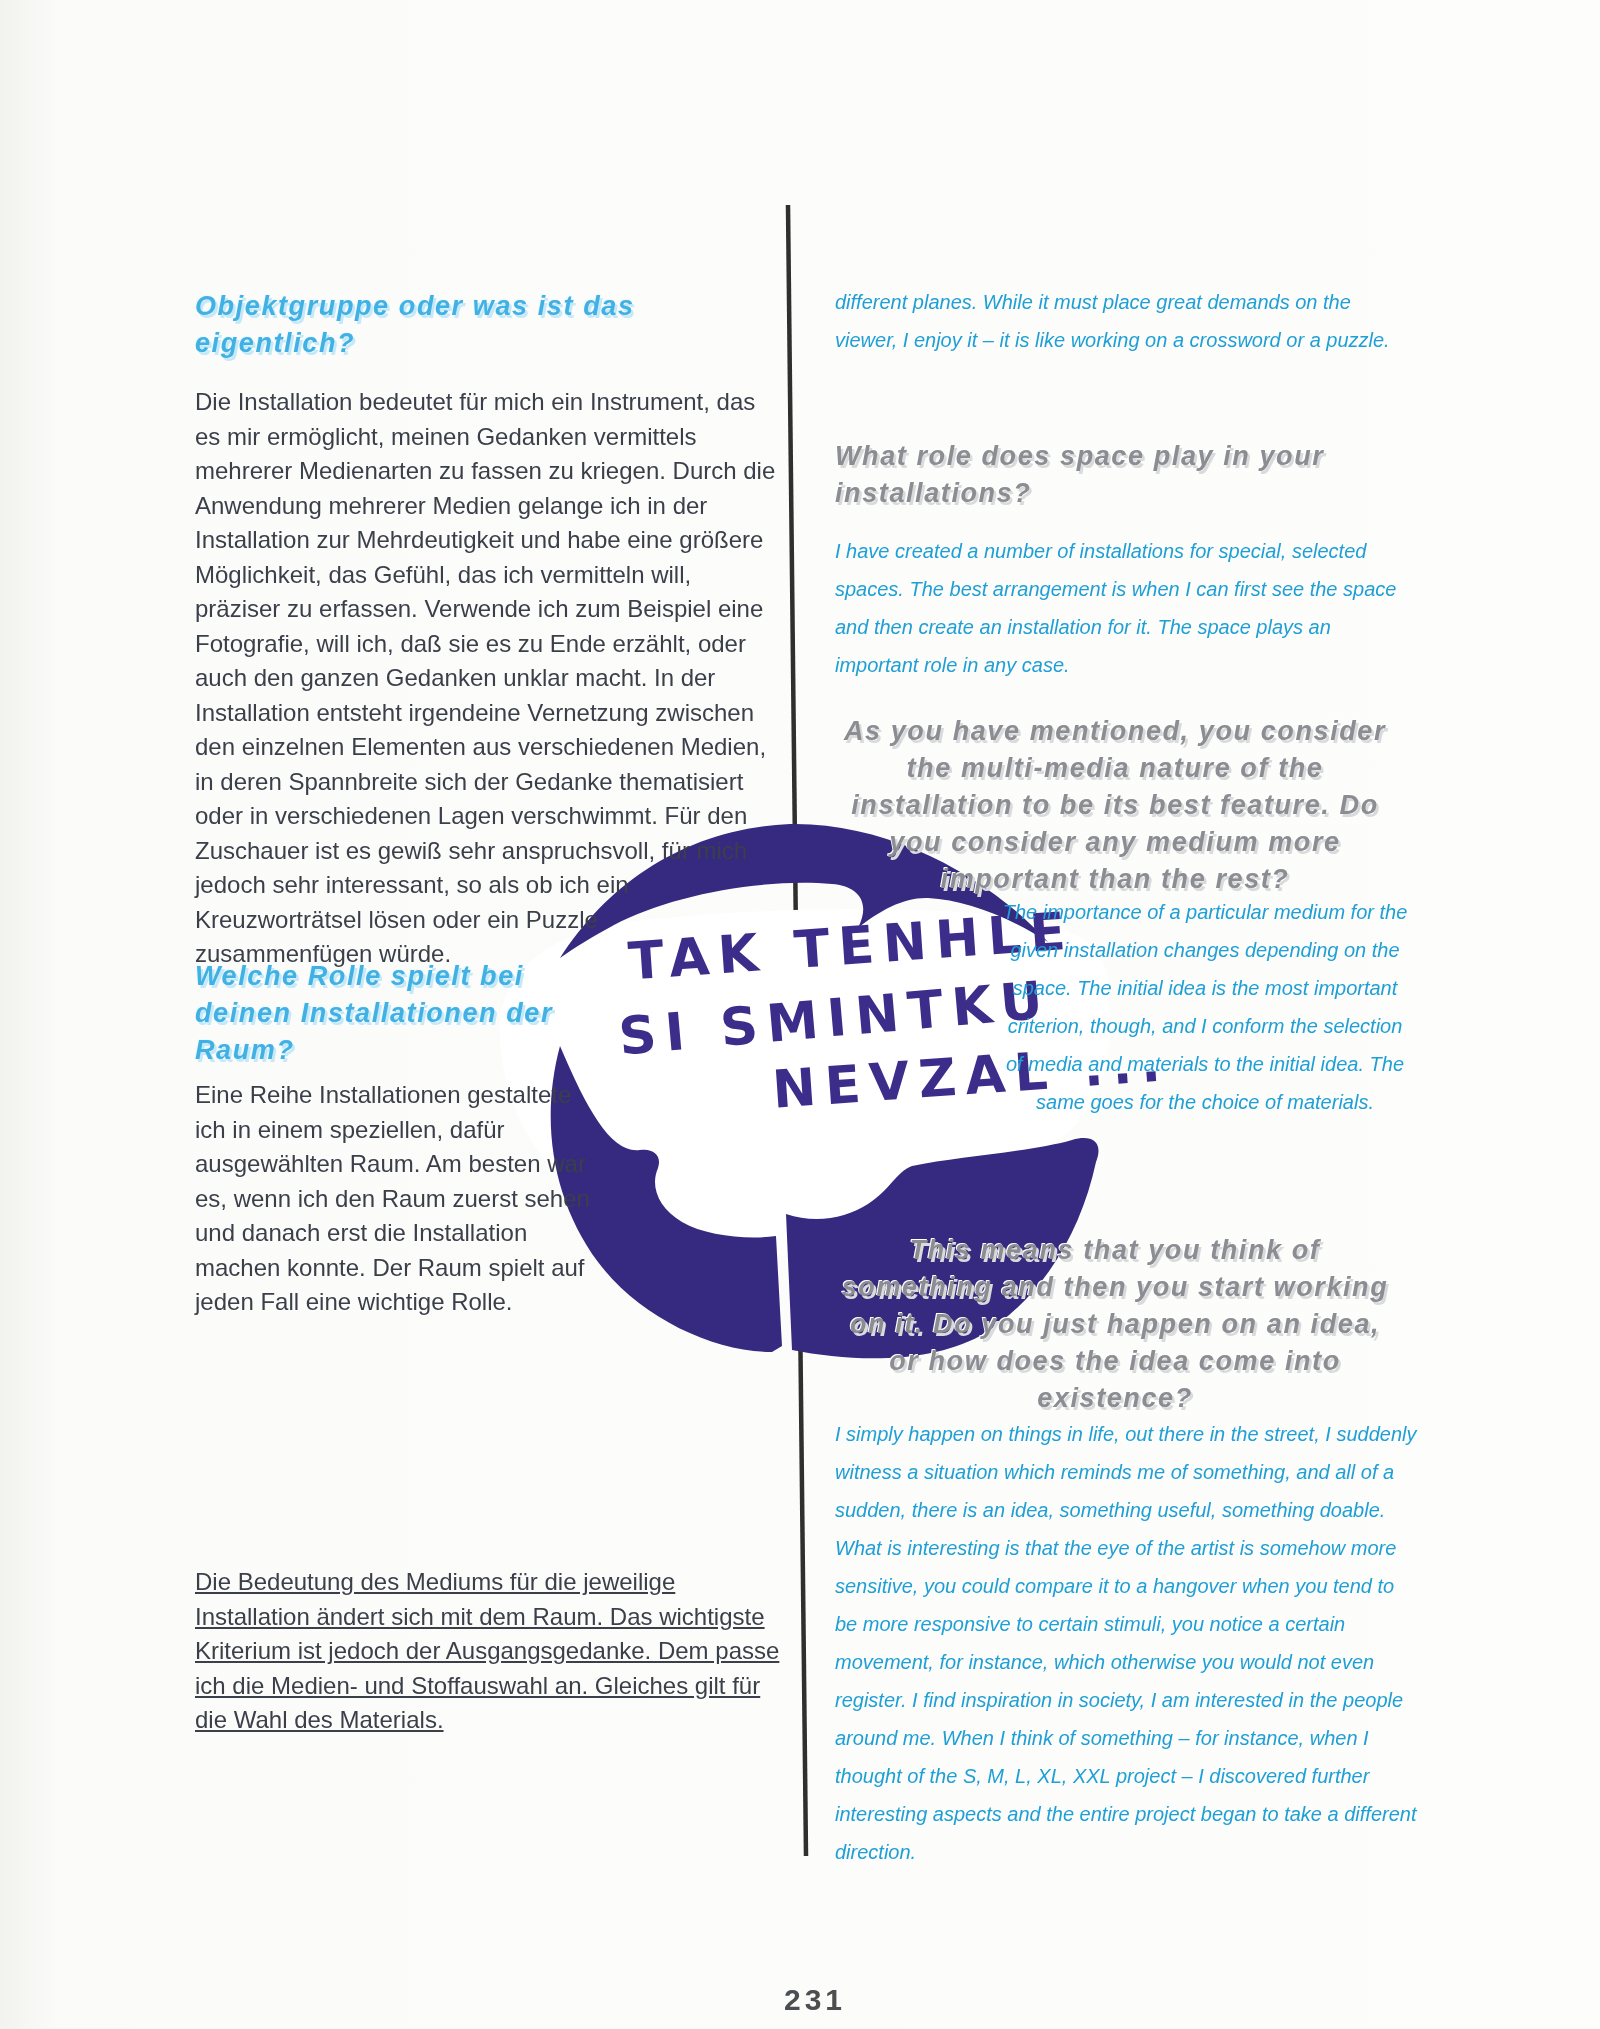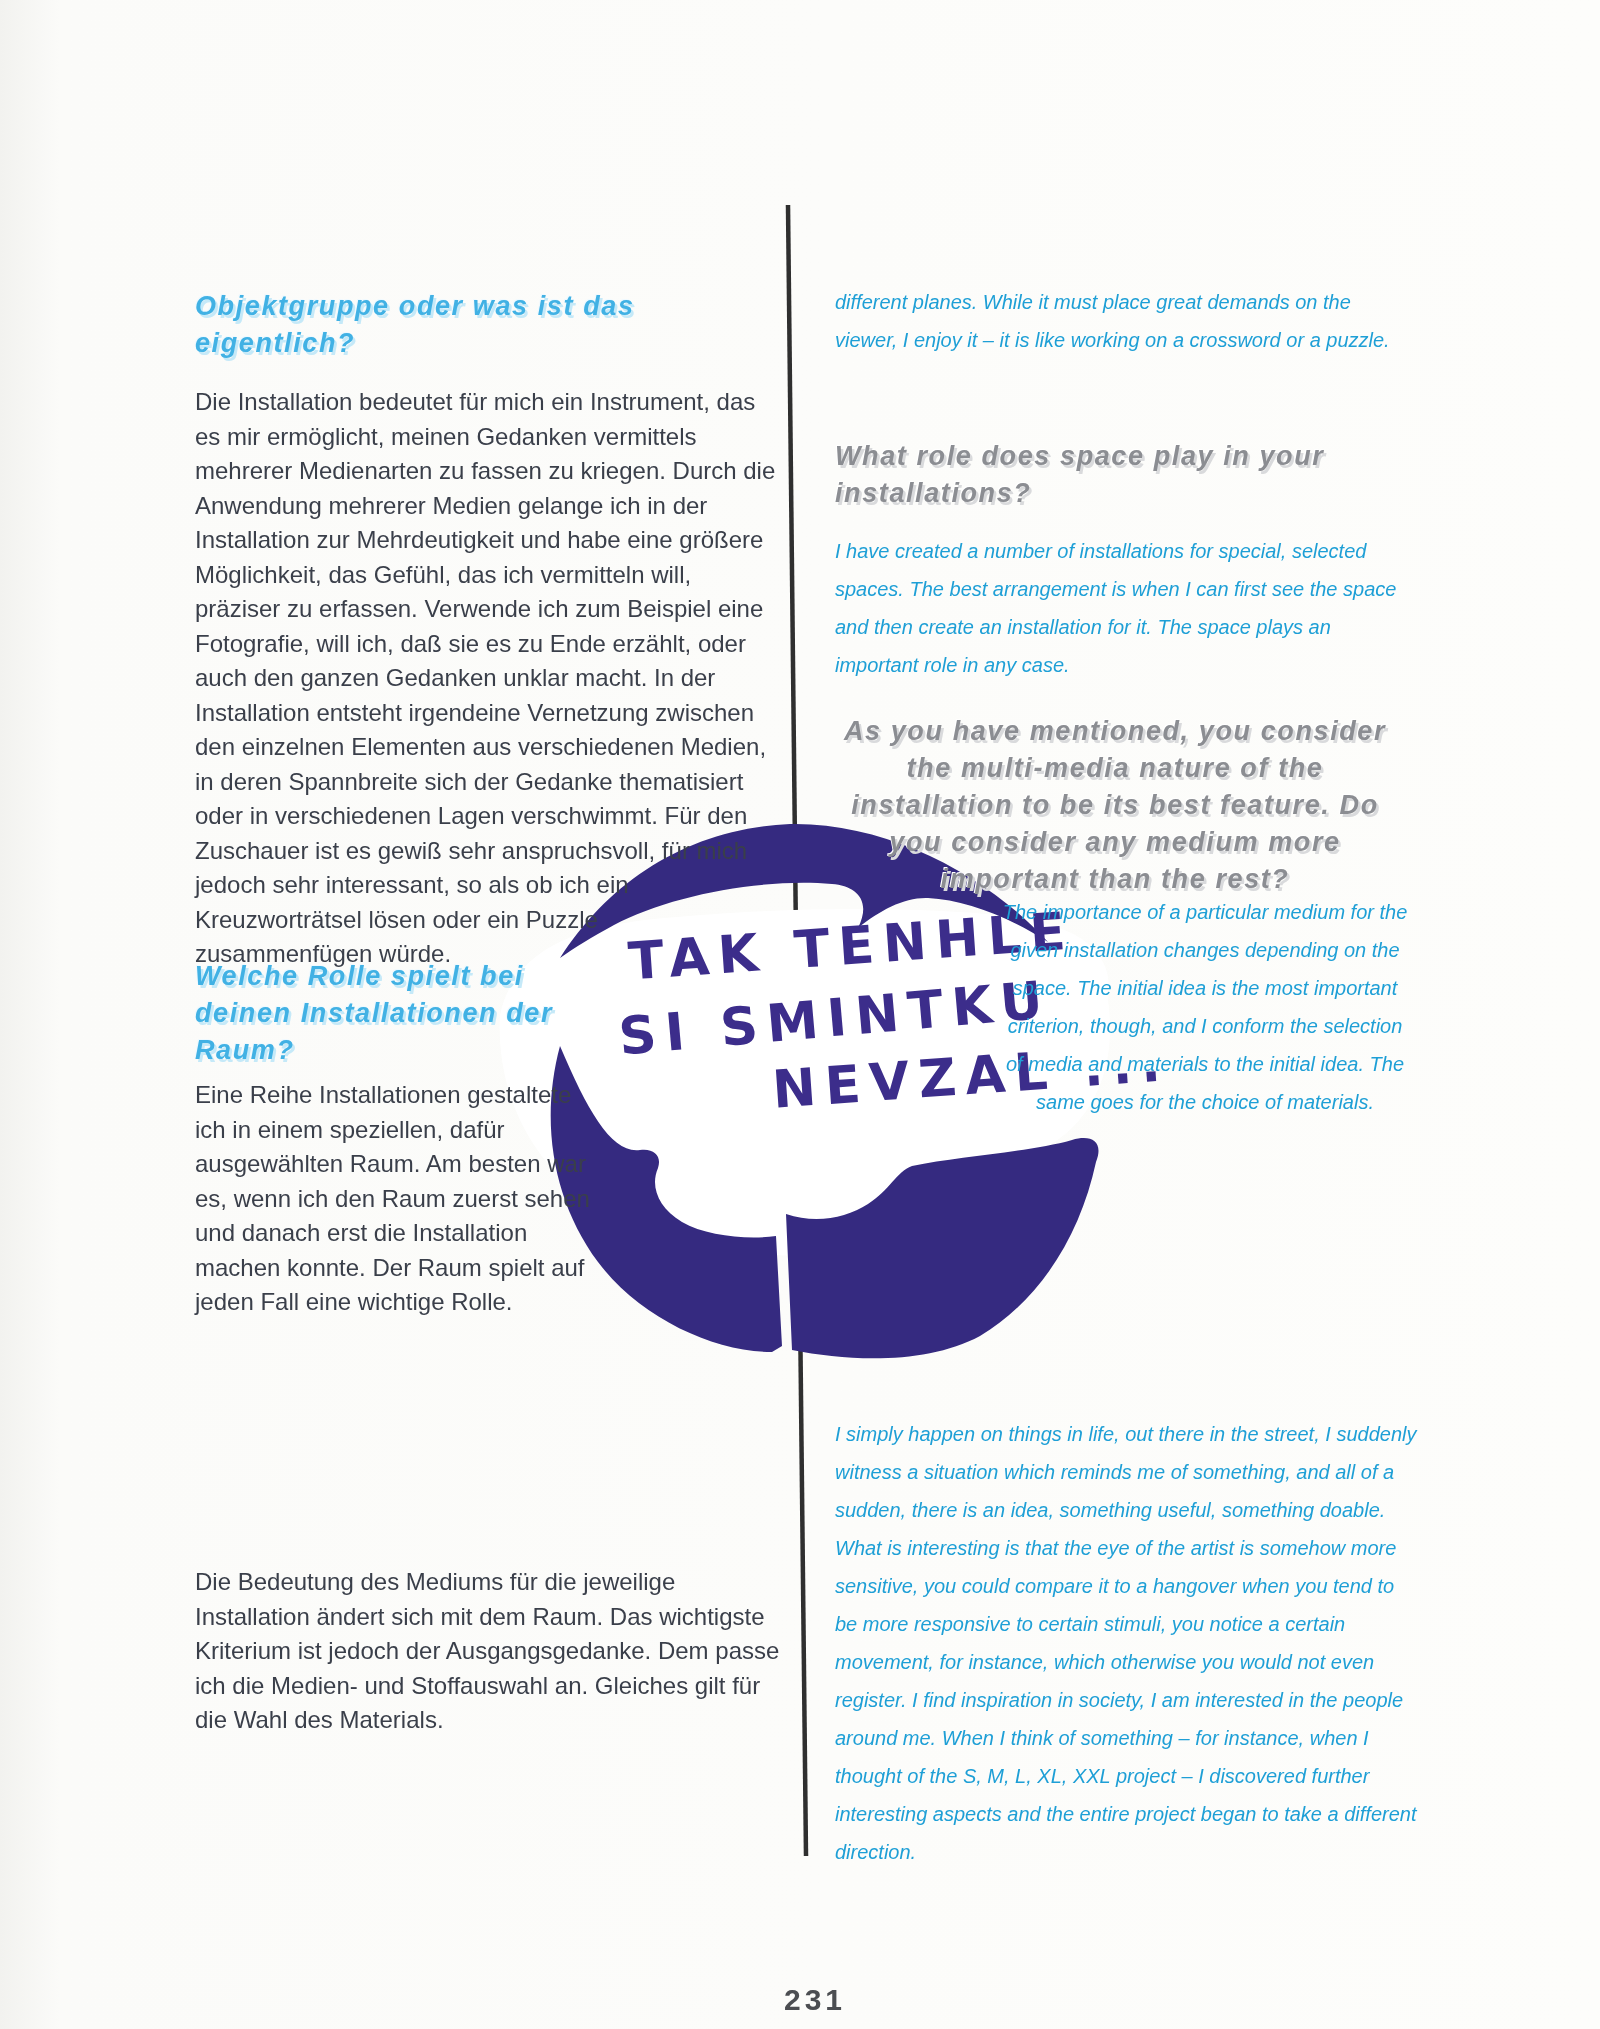--- a/index.html
+++ b/index.html
@@ -70,31 +70,32 @@
 
   <div class="abs de-head" style="left:195px;top:288px;width:520px;">Objektgruppe oder was ist das eigentlich?</div>
 
   <div class="abs de-body" style="left:195px;top:385px;width:585px;">Die Installation bedeutet für mich ein Instrument, das es mir ermöglicht, meinen Gedanken vermittels mehrerer Medienarten zu fassen zu kriegen. Durch die Anwendung mehrerer Medien gelange ich in der Installation zur Mehrdeutigkeit und habe eine größere Möglichkeit, das Gefühl, das ich vermitteln will, präziser zu erfassen. Verwende ich zum Beispiel eine Fotografie, will ich, daß sie es zu Ende erzählt, oder auch den ganzen Gedanken unklar macht. In der Installation entsteht irgendeine Vernetzung zwischen den einzelnen Elementen aus verschiedenen Medien, in deren Spannbreite sich der Gedanke thematisiert oder in verschiedenen Lagen verschwimmt. Für den Zuschauer ist es gewiß sehr anspruchsvoll, für mich jedoch sehr interessant, so als ob ich ein Kreuzworträtsel lösen oder ein Puzzle zusammenfügen würde.</div>
 
   <div class="abs de-head" style="left:195px;top:958px;width:430px;">Welche Rolle spielt bei deinen Installationen der Raum?</div>
 
   <div class="abs de-body" style="left:195px;top:1078px;width:410px;">Eine Reihe Installationen gestaltete ich in einem speziellen, dafür ausgewählten Raum. Am besten war es, wenn ich den Raum zuerst sehen und danach erst die Installation machen konnte. Der Raum spielt auf jeden Fall eine wichtige Rolle.</div>
 
 
-  <div class="abs de-body" style="left:195px;top:1565px;width:585px;">Die Bedeutung des Mediums für die jeweilige Installation ändert sich mit dem Raum. Das wichtigste Kriterium ist jedoch der Ausgangsgedanke. Dem passe ich die Medien- und Stoffauswahl an. Gleiches gilt für die Wahl des Materials.</div>
+  <div class="abs de-body" style="left:195px;top:1565px;width:585px;text-decoration:underline;">Die Bedeutung des Mediums für die jeweilige Installation ändert sich mit dem Raum. Das wichtigste Kriterium ist jedoch der Ausgangsgedanke. Dem passe ich die Medien- und Stoffauswahl an. Gleiches gilt für die Wahl des Materials.</div>
 
 
   <div class="abs en-body" style="left:835px;top:283px;width:575px;">different planes. While it must place great demands on the viewer, I enjoy it – it is like working on a crossword or a puzzle.</div>
 
   <div class="abs en-head" style="left:835px;top:438px;width:510px;">What role does space play in your installations?</div>
 
   <div class="abs en-head center" style="left:835px;top:713px;width:560px;">As you have mentioned, you consider the multi-media nature of the installation to be its best feature. Do you consider any medium more important than the rest?</div>
 
   <div class="abs en-body" style="left:835px;top:532px;width:580px;">I have created a number of installations for special, selected spaces. The best arrangement is when I can first see the space and then create an installation for it. The space plays an important role in any case.</div>
 
   <div class="abs en-body center" style="left:1000px;top:893px;width:410px;">The importance of a particular medium for the given installation changes depending on the space. The initial idea is the most important criterion, though, and I conform the selection of media and materials to the initial idea. The same goes for the choice of materials.</div>
 
+  <div class="abs en-head center" style="left:835px;top:1232px;width:560px;">This means that you think of something and then you start working on it. Do you just happen on an idea, or how does the idea come into existence?</div>
 
   <div class="abs en-body" style="left:835px;top:1415px;width:585px;">I simply happen on things in life, out there in the street, I suddenly witness a situation which reminds me of something, and all of a sudden, there is an idea, something useful, something doable. What is interesting is that the eye of the artist is somehow more sensitive, you could compare it to a hangover when you tend to be more responsive to certain stimuli, you notice a certain movement, for instance, which otherwise you would not even register. I find inspiration in society, I am interested in the people around me. When I think of something – for instance, when I thought of the S, M, L, XL, XXL project – I discovered further interesting aspects and the entire project began to take a different direction.</div>
 
   <div class="abs page-num" style="left:784px;top:1983px;">231</div>
 
 </div>
 
 </body></html>

